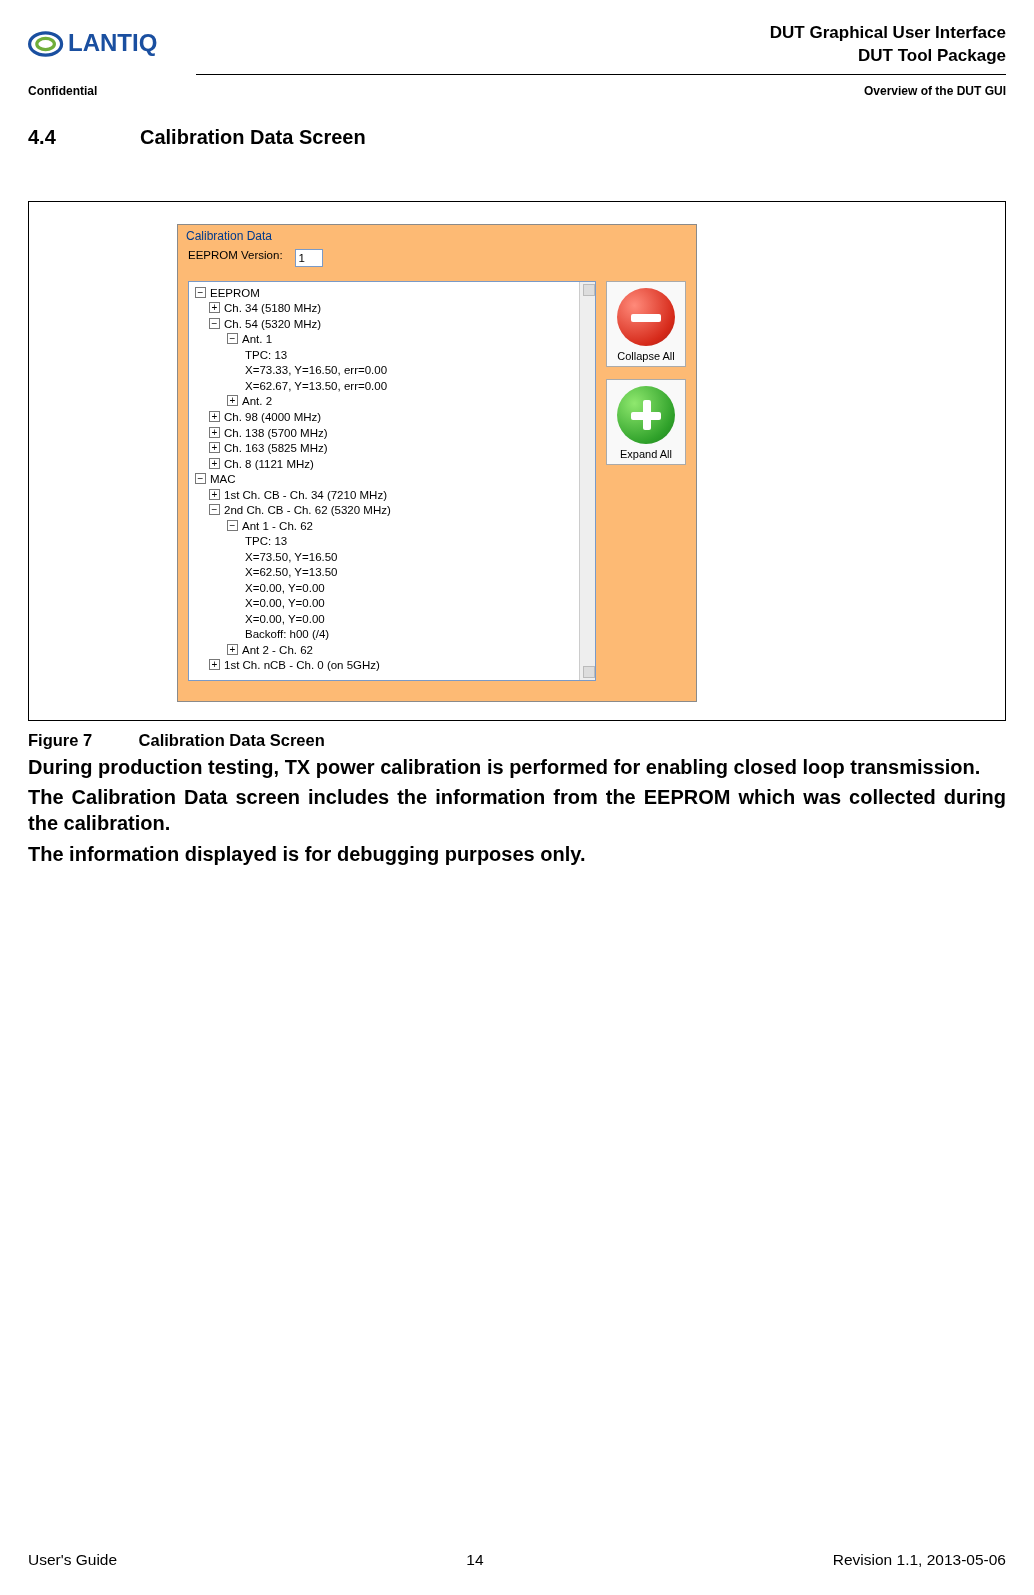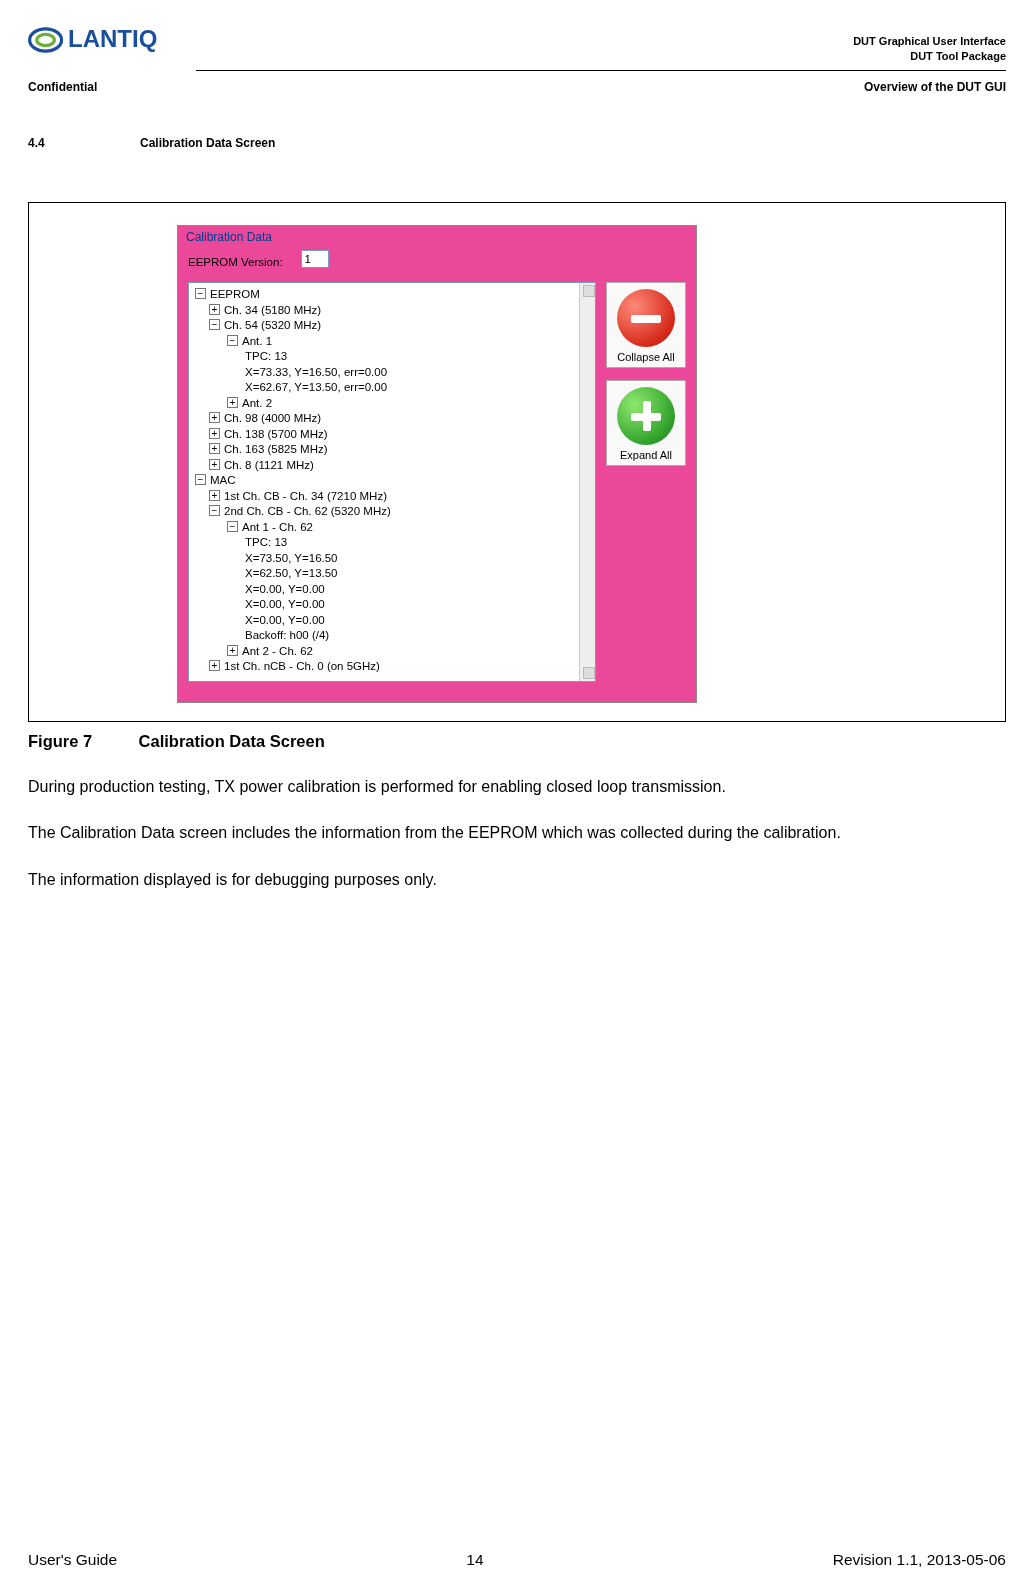--- a/index.html
+++ b/index.html
@@ -22,69 +22,69 @@
     justify-content: space-between;
     align-items: flex-end;
   }
   .logo {
     width: 160px;
     height: 40px;
   }
   .doc-titles {
     text-align: right;
     font-weight: bold;
-    font-size: 11px;
+    font-size: 17px;
     line-height: 1.35;
     padding-top: 2px;
   }
   .rule-wrap {
     margin-top: 6px;
     margin-left: 168px;
     border-top: 1.5px solid #000;
   }
   .subhead {
     display: flex;
     justify-content: space-between;
     font-weight: bold;
     font-size: 12px;
     margin-top: 9px;
   }
   .section-heading {
     display: flex;
     font-weight: bold;
-    font-size: 12px;
-    margin-top: 42px;
+    font-size: 20px;
+    margin-top: 28px;
   }
   .section-heading .num { width: 112px; }
   .figure-frame {
     border: 1px solid #000;
     margin-top: 52px;
     height: 520px;
     position: relative;
   }
   .app-window {
     position: absolute;
     left: 148px;
     top: 22px;
     width: 520px;
     height: 478px;
-    background: #ec4899;
+    background: #fdba74;
     border: 1px solid #8a8a8a;
     font-family: Tahoma, Arial, sans-serif;
     font-size: 11.5px;
   }
   .app-titlebar {
     color: #003a8c;
     padding: 4px 8px;
     font-size: 12px;
   }
   .eeprom-row {
     display: flex;
-    align-items: flex-end;
-    gap: 18px;
+    align-items: flex-start;
+    gap: 12px;
     padding: 2px 10px 6px 10px;
   }
   .eeprom-row input {
     width: 28px;
     height: 18px;
     font-size: 11.5px;
     border: 1px solid #7a9ac7;
     background: #fff;
     text-align: left;
     padding-left: 3px;
@@ -162,24 +162,25 @@
   }
   .circ .hbar { left: 14px; right: 14px; top: 26px; height: 8px; border-radius: 2px; }
   .circ .vbar { top: 14px; bottom: 14px; left: 26px; width: 8px; border-radius: 2px; }
   .fig-caption {
     font-weight: bold;
     font-size: 16.5px;
     margin-top: 10px;
   }
   .fig-caption .figlabel { display: inline-block; width: 106px; }
   .body-para {
-    font-size: 16px;
-    margin-top: 26px;
+    font-size: 20px;
+    margin-top: 5px;
     line-height: 1.28;
     text-align: justify;
+    font-weight: bold;
   }
   .footer {
     position: absolute;
     left: 28px; right: 28px; bottom: 26px;
     display: flex;
     justify-content: space-between;
     font-size: 15.5px;
   }
 </style>
 </head>

